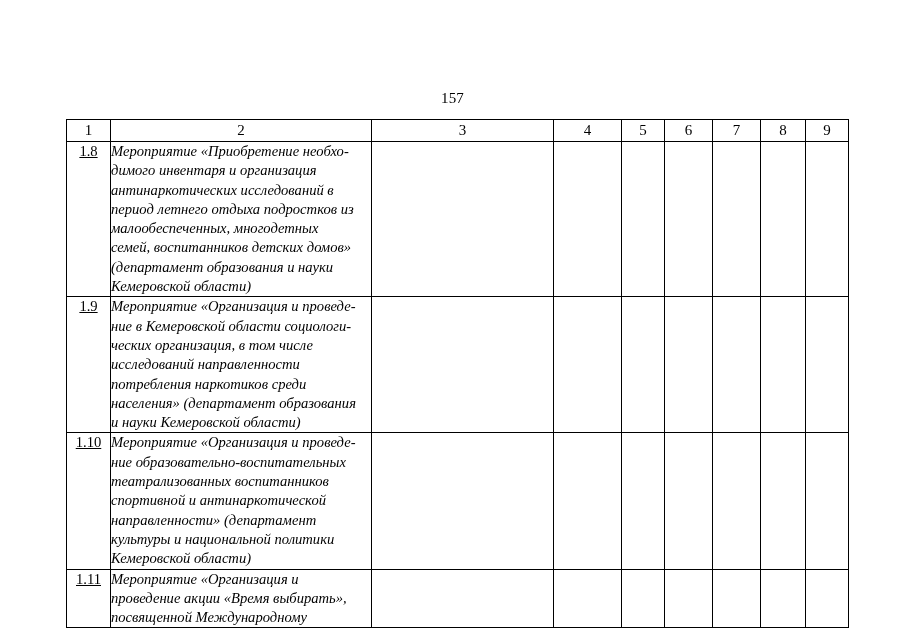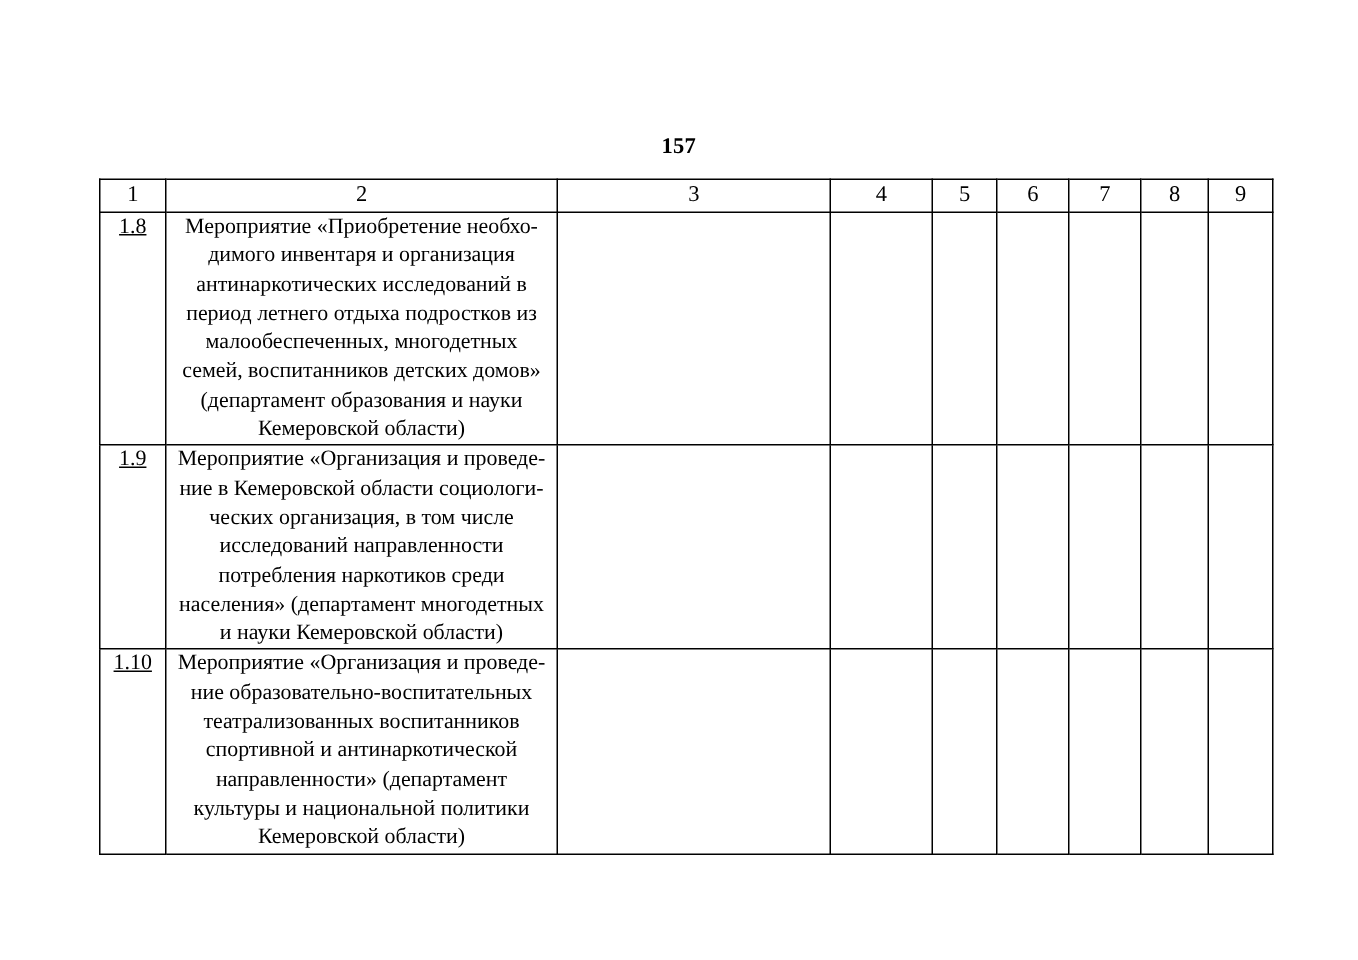--- a/index.html
+++ b/index.html
@@ -22,21 +22,20 @@
   }
   .page-number {
     position: absolute;
     top: 89px;
     left: 0;
     width: 905px;
     text-align: center;
     font-size: 15px;
     line-height: 18px;
     letter-spacing: 0.2px;
-    font-weight: bold;
   }
   .doc-table {
     position: absolute;
     left: 66px;
     top: 119px;
     width: 782px;
     border-collapse: collapse;
     table-layout: fixed;
   }
   .doc-table td {
@@ -55,21 +54,22 @@
   }
   .num-cell {
     text-align: center;
     padding-top: 1px;
     text-decoration: underline;
   }
   .text-cell {
     padding-left: 4px;
     padding-right: 2px;
     padding-top: 1px;
-    text-align: center;
+    text-align: left;
+    font-style: italic;
   }
   .text-cell .ln {
     display: block;
     white-space: nowrap;
   }
   .c1 { width: 44px; }
   .c2 { width: 261px; }
   .c3 { width: 182px; }
   .c4 { width: 68px; }
   .c5 { width: 43px; }
@@ -130,21 +130,21 @@
           <td class="num-cell"></td>
         </tr>
         <tr>
           <td class="num-cell">1.9</td>
           <td class="text-cell">
             <span class="ln">Мероприятие «Организация и проведе-</span>
             <span class="ln">ние в Кемеровской области социологи-</span>
             <span class="ln">ческих организация, в том числе</span>
             <span class="ln">исследований направленности</span>
             <span class="ln">потребления наркотиков среди</span>
-            <span class="ln">населения» (департамент многодетных</span>
+            <span class="ln">населения» (департамент образования</span>
             <span class="ln">и науки Кемеровской области)</span>
           </td>
           <td class="num-cell"></td>
           <td class="num-cell"></td>
           <td class="num-cell"></td>
           <td class="num-cell"></td>
           <td class="num-cell"></td>
           <td class="num-cell"></td>
           <td class="num-cell"></td>
         </tr>
@@ -160,16 +160,31 @@
             <span class="ln">Кемеровской области)</span>
           </td>
           <td class="num-cell"></td>
           <td class="num-cell"></td>
           <td class="num-cell"></td>
           <td class="num-cell"></td>
           <td class="num-cell"></td>
           <td class="num-cell"></td>
           <td class="num-cell"></td>
         </tr>
+        <tr>
+          <td class="num-cell">1.11</td>
+          <td class="text-cell">
+            <span class="ln">Мероприятие «Организация и</span>
+            <span class="ln">проведение акции «Время выбирать»,</span>
+            <span class="ln">посвященной Международному</span>
+          </td>
+          <td class="num-cell"></td>
+          <td class="num-cell"></td>
+          <td class="num-cell"></td>
+          <td class="num-cell"></td>
+          <td class="num-cell"></td>
+          <td class="num-cell"></td>
+          <td class="num-cell"></td>
+        </tr>
       </tbody>
   </table>
 
 </div>
 
 </body></html>

